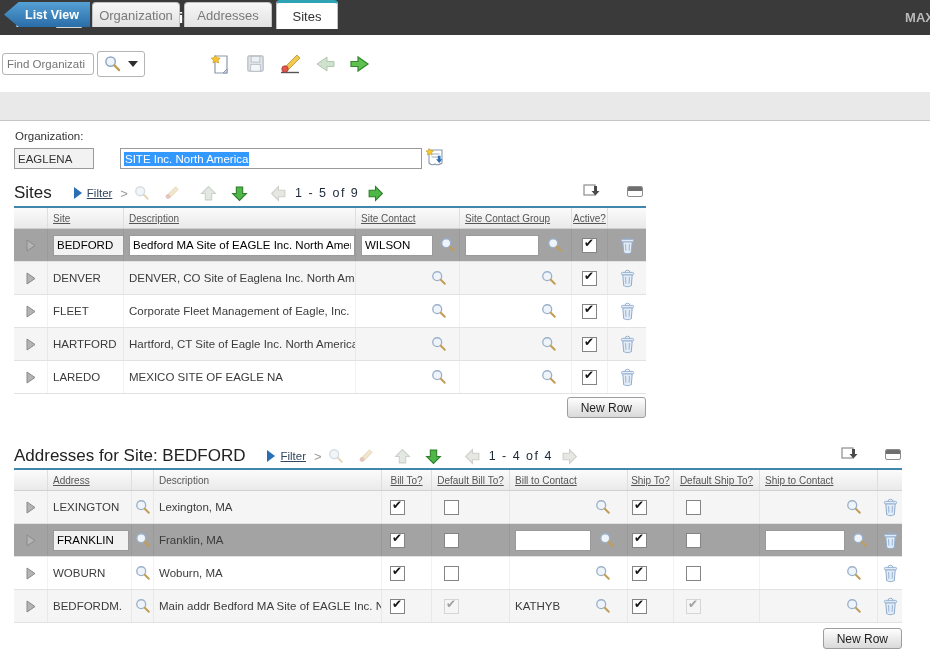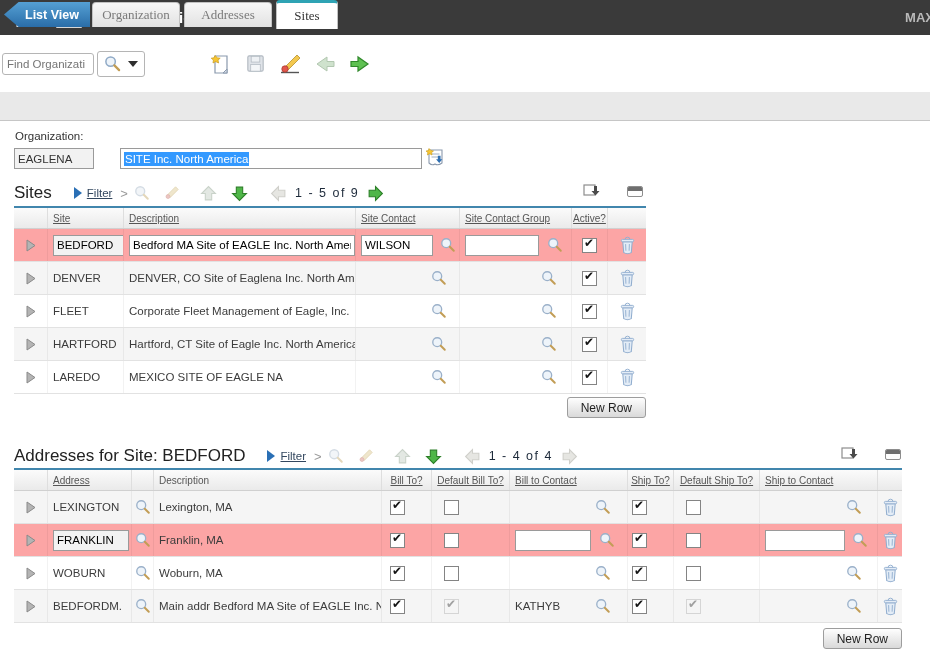--- a/index.html
+++ b/index.html
@@ -26,21 +26,21 @@
   .tbtn.first{margin-left:62px;}
   
   #tabstrip{position:absolute;left:0;top:92px;width:930px;height:28px;background:#e9e9e9;
             border-bottom:1px solid #c6c6c6;}
   #listview{position:absolute;left:4px;top:2px;width:86px;height:25px;cursor:pointer;
             background:linear-gradient(#55a0d4,#2a6da8);
             clip-path:polygon(17% 0,100% 0,100% 100%,17% 100%,0 50%);
             color:#fff;font-weight:bold;font-size:12.5px;display:flex;align-items:center;justify-content:center;padding-left:10px;box-sizing:border-box;}
   .tab{position:absolute;top:2px;height:25px;background:linear-gradient(#f7f7f7,#e2e2e2);
        border:1px solid #c2c2c2;border-bottom:none;border-radius:4px 4px 0 0;color:#7a7a7a;
-       font-size:13px;display:flex;align-items:center;justify-content:center;cursor:pointer;box-sizing:border-box;font-family:Liberation Serif, serif;}
+       font-size:13px;display:flex;align-items:center;justify-content:center;cursor:pointer;box-sizing:border-box;}
   #tab-org{left:92px;width:88px;}
   #tab-addr{left:184px;width:88px;}
   #tab-sites{left:276px;width:62px;top:0;height:29px;background:#fff;border-top:3px solid #2fa3b4;
              color:#333;z-index:3;}
   
   .small-label{position:absolute;left:15px;top:130px;font-size:11.5px;color:#333;}
   .field{border:1px solid #9a9a9a;height:19px;font-size:11.5px;padding:0 3px;
          font-family:"Liberation Sans",sans-serif;box-sizing:content-box;}
   #org-code{position:absolute;left:14px;top:148px;width:72px;background:#f2f2f2;color:#333;
             display:flex;align-items:center;}
@@ -63,21 +63,21 @@
   
   .tbl{position:absolute;left:14px;}
   .thead{display:flex;border-top:2px solid #4186ad;background:linear-gradient(#fbfbfb,#eaeaea);
          border-bottom:1px solid #d0d0d0;height:20px;}
   .thead .c{display:flex;align-items:center;font-size:10px;color:#555;border-right:1px solid #dedede;
             box-sizing:border-box;padding-left:5px;}
   .thead .c.ctr{justify-content:center;padding-left:0;}
   .thead .u{text-decoration:underline;}
   .trow{display:flex;height:32px;border-bottom:1px solid #e2e2e2;background:#fff;}
   .trow.alt{background:#f5f5f5;}
-  .trow.sel{background:#fca5a5;}
+  .trow.sel{background:#a3a3a3;}
   .trow .c{display:flex;align-items:center;box-sizing:border-box;padding-left:5px;
            border-right:1px solid rgba(0,0,0,0.05);font-size:11.5px;color:#3c3c3c;overflow:hidden;white-space:nowrap;}
   .trow .c.ctr{justify-content:center;padding-left:0;}
   
   .s0{width:34px;} .s1{width:76px;} .s2{width:232px;} .s3{width:104px;} .s4{width:112px;}
   .s5{width:36px;} .s6{width:38px;border-right:none!important;}
   
   .a0{width:34px;} .a1{width:84px;} .a2{width:22px;} .a3{width:228px;} .a4{width:50px;}
   .a5{width:78px;} .a6{width:118px;} .a7{width:46px;} .a8{width:86px;} .a9{width:118px;}
   .a10{width:24px;border-right:none!important;}

